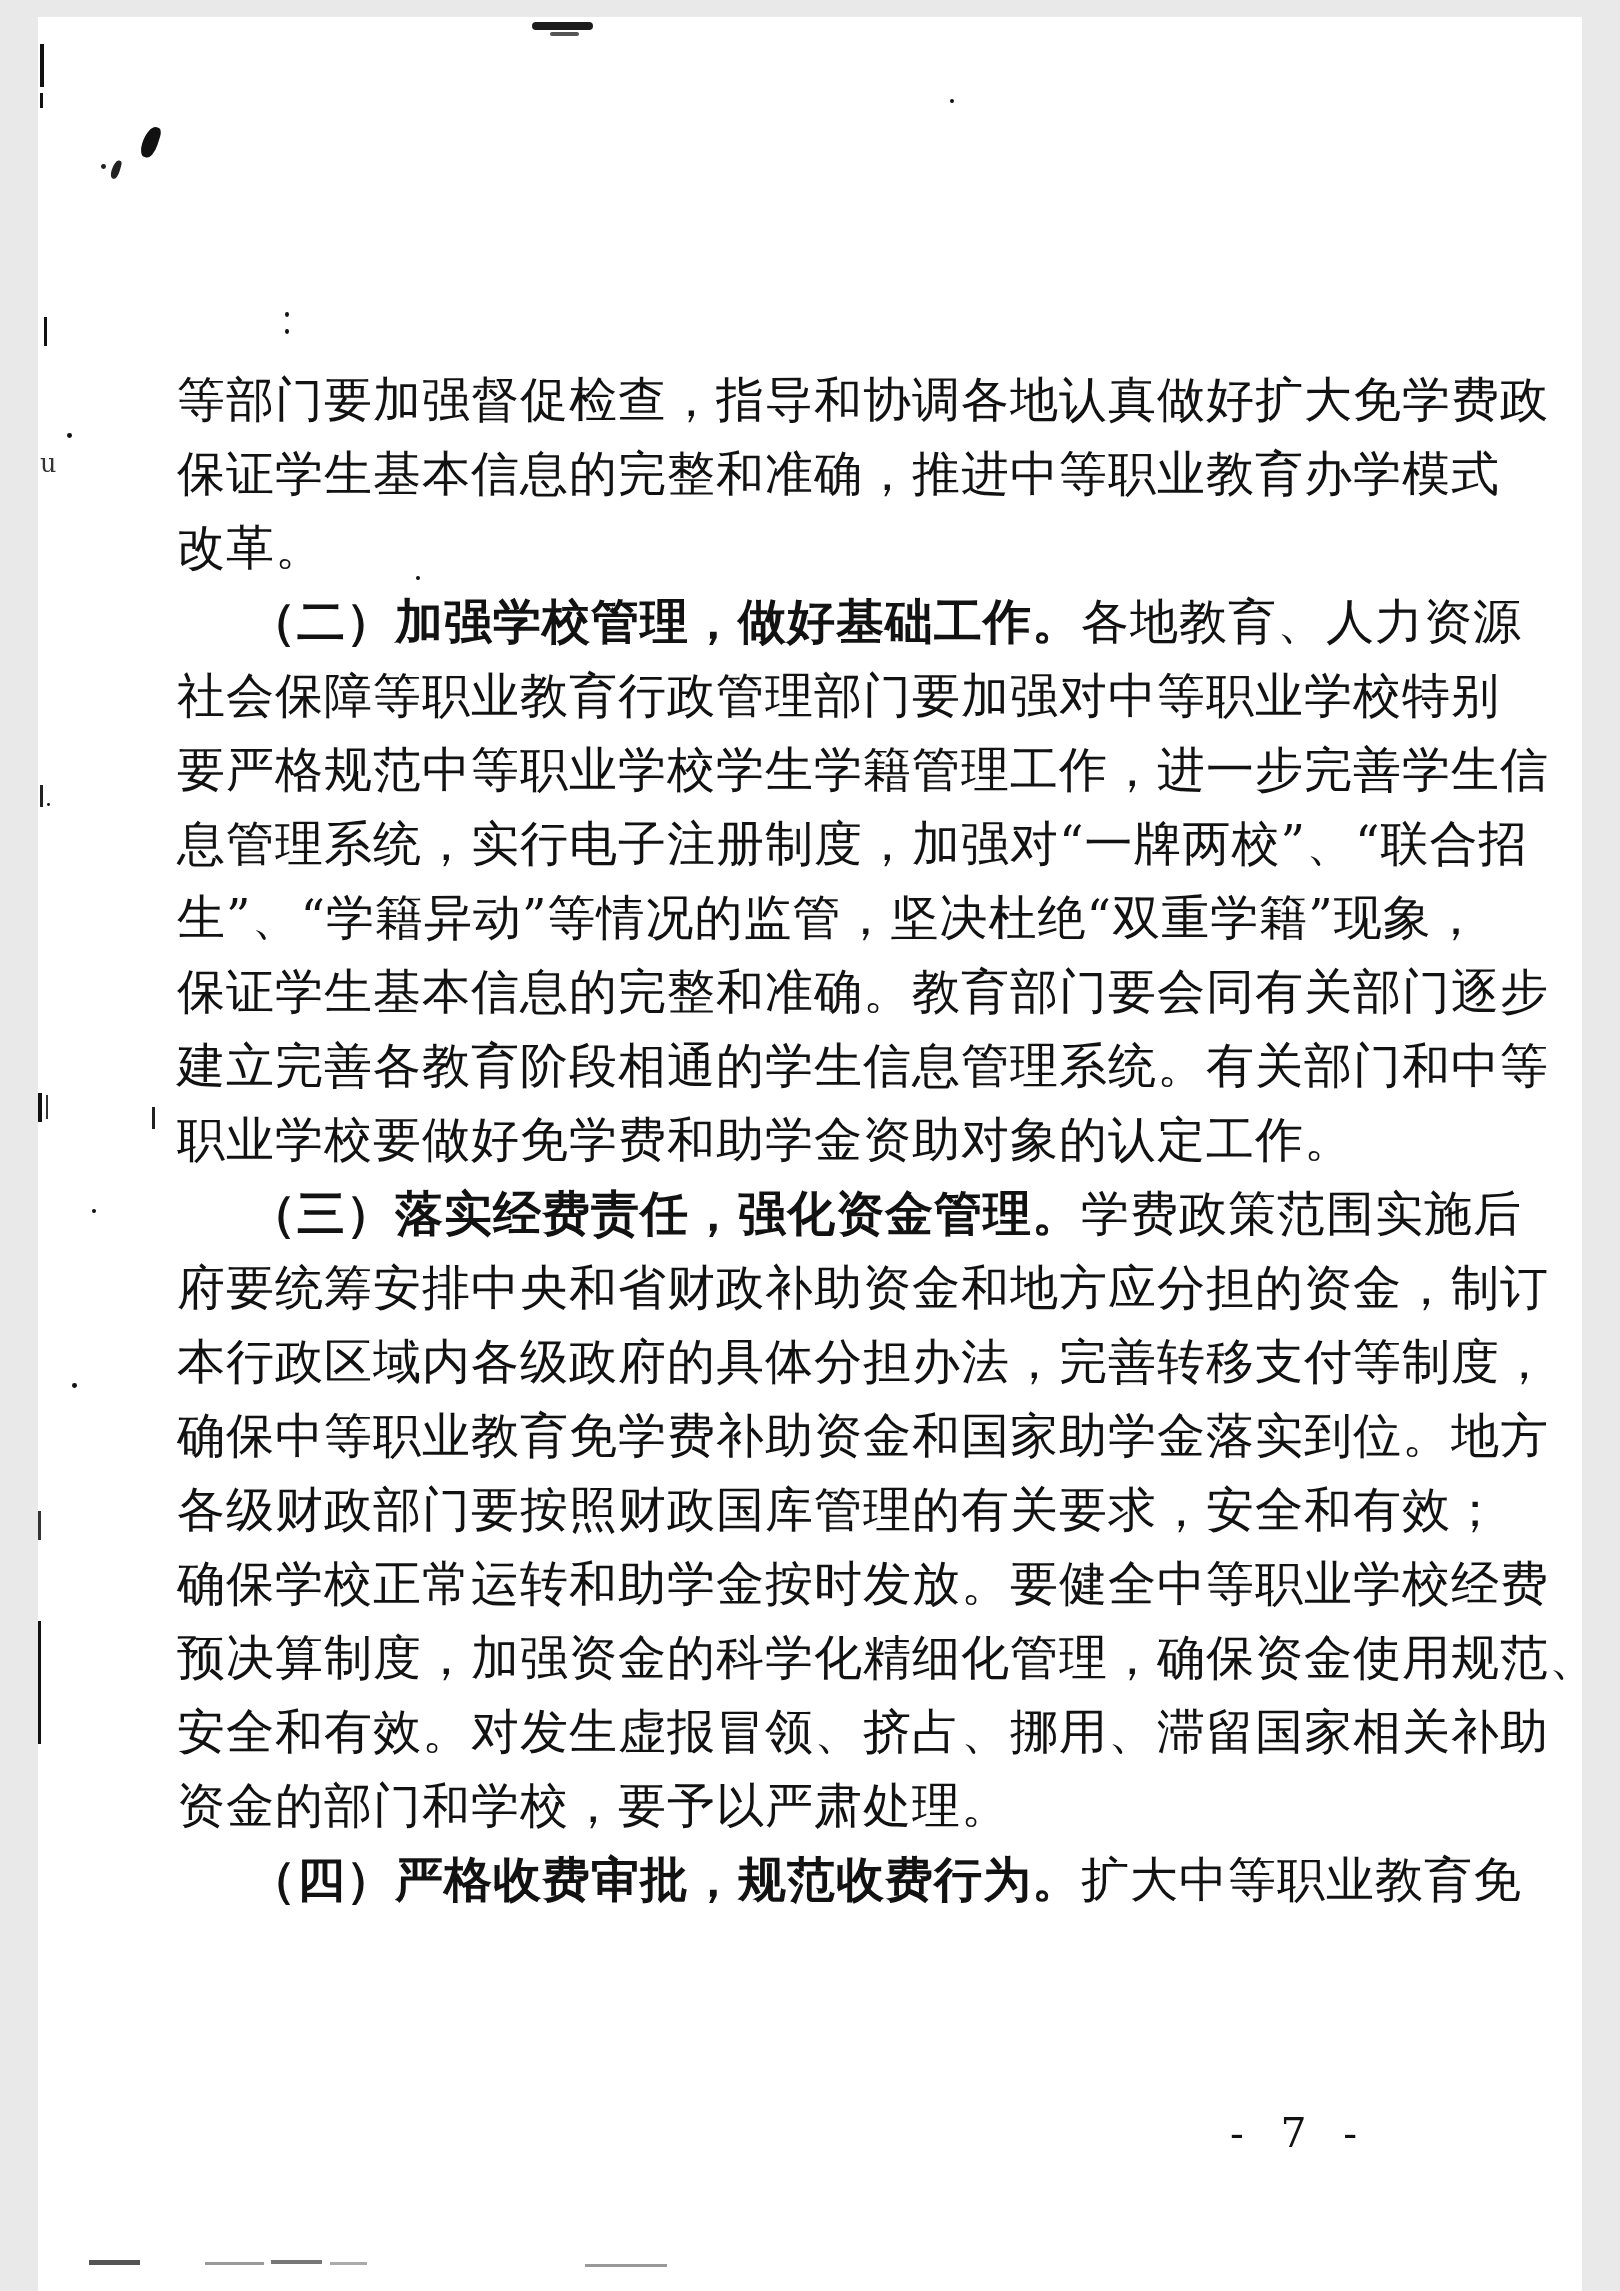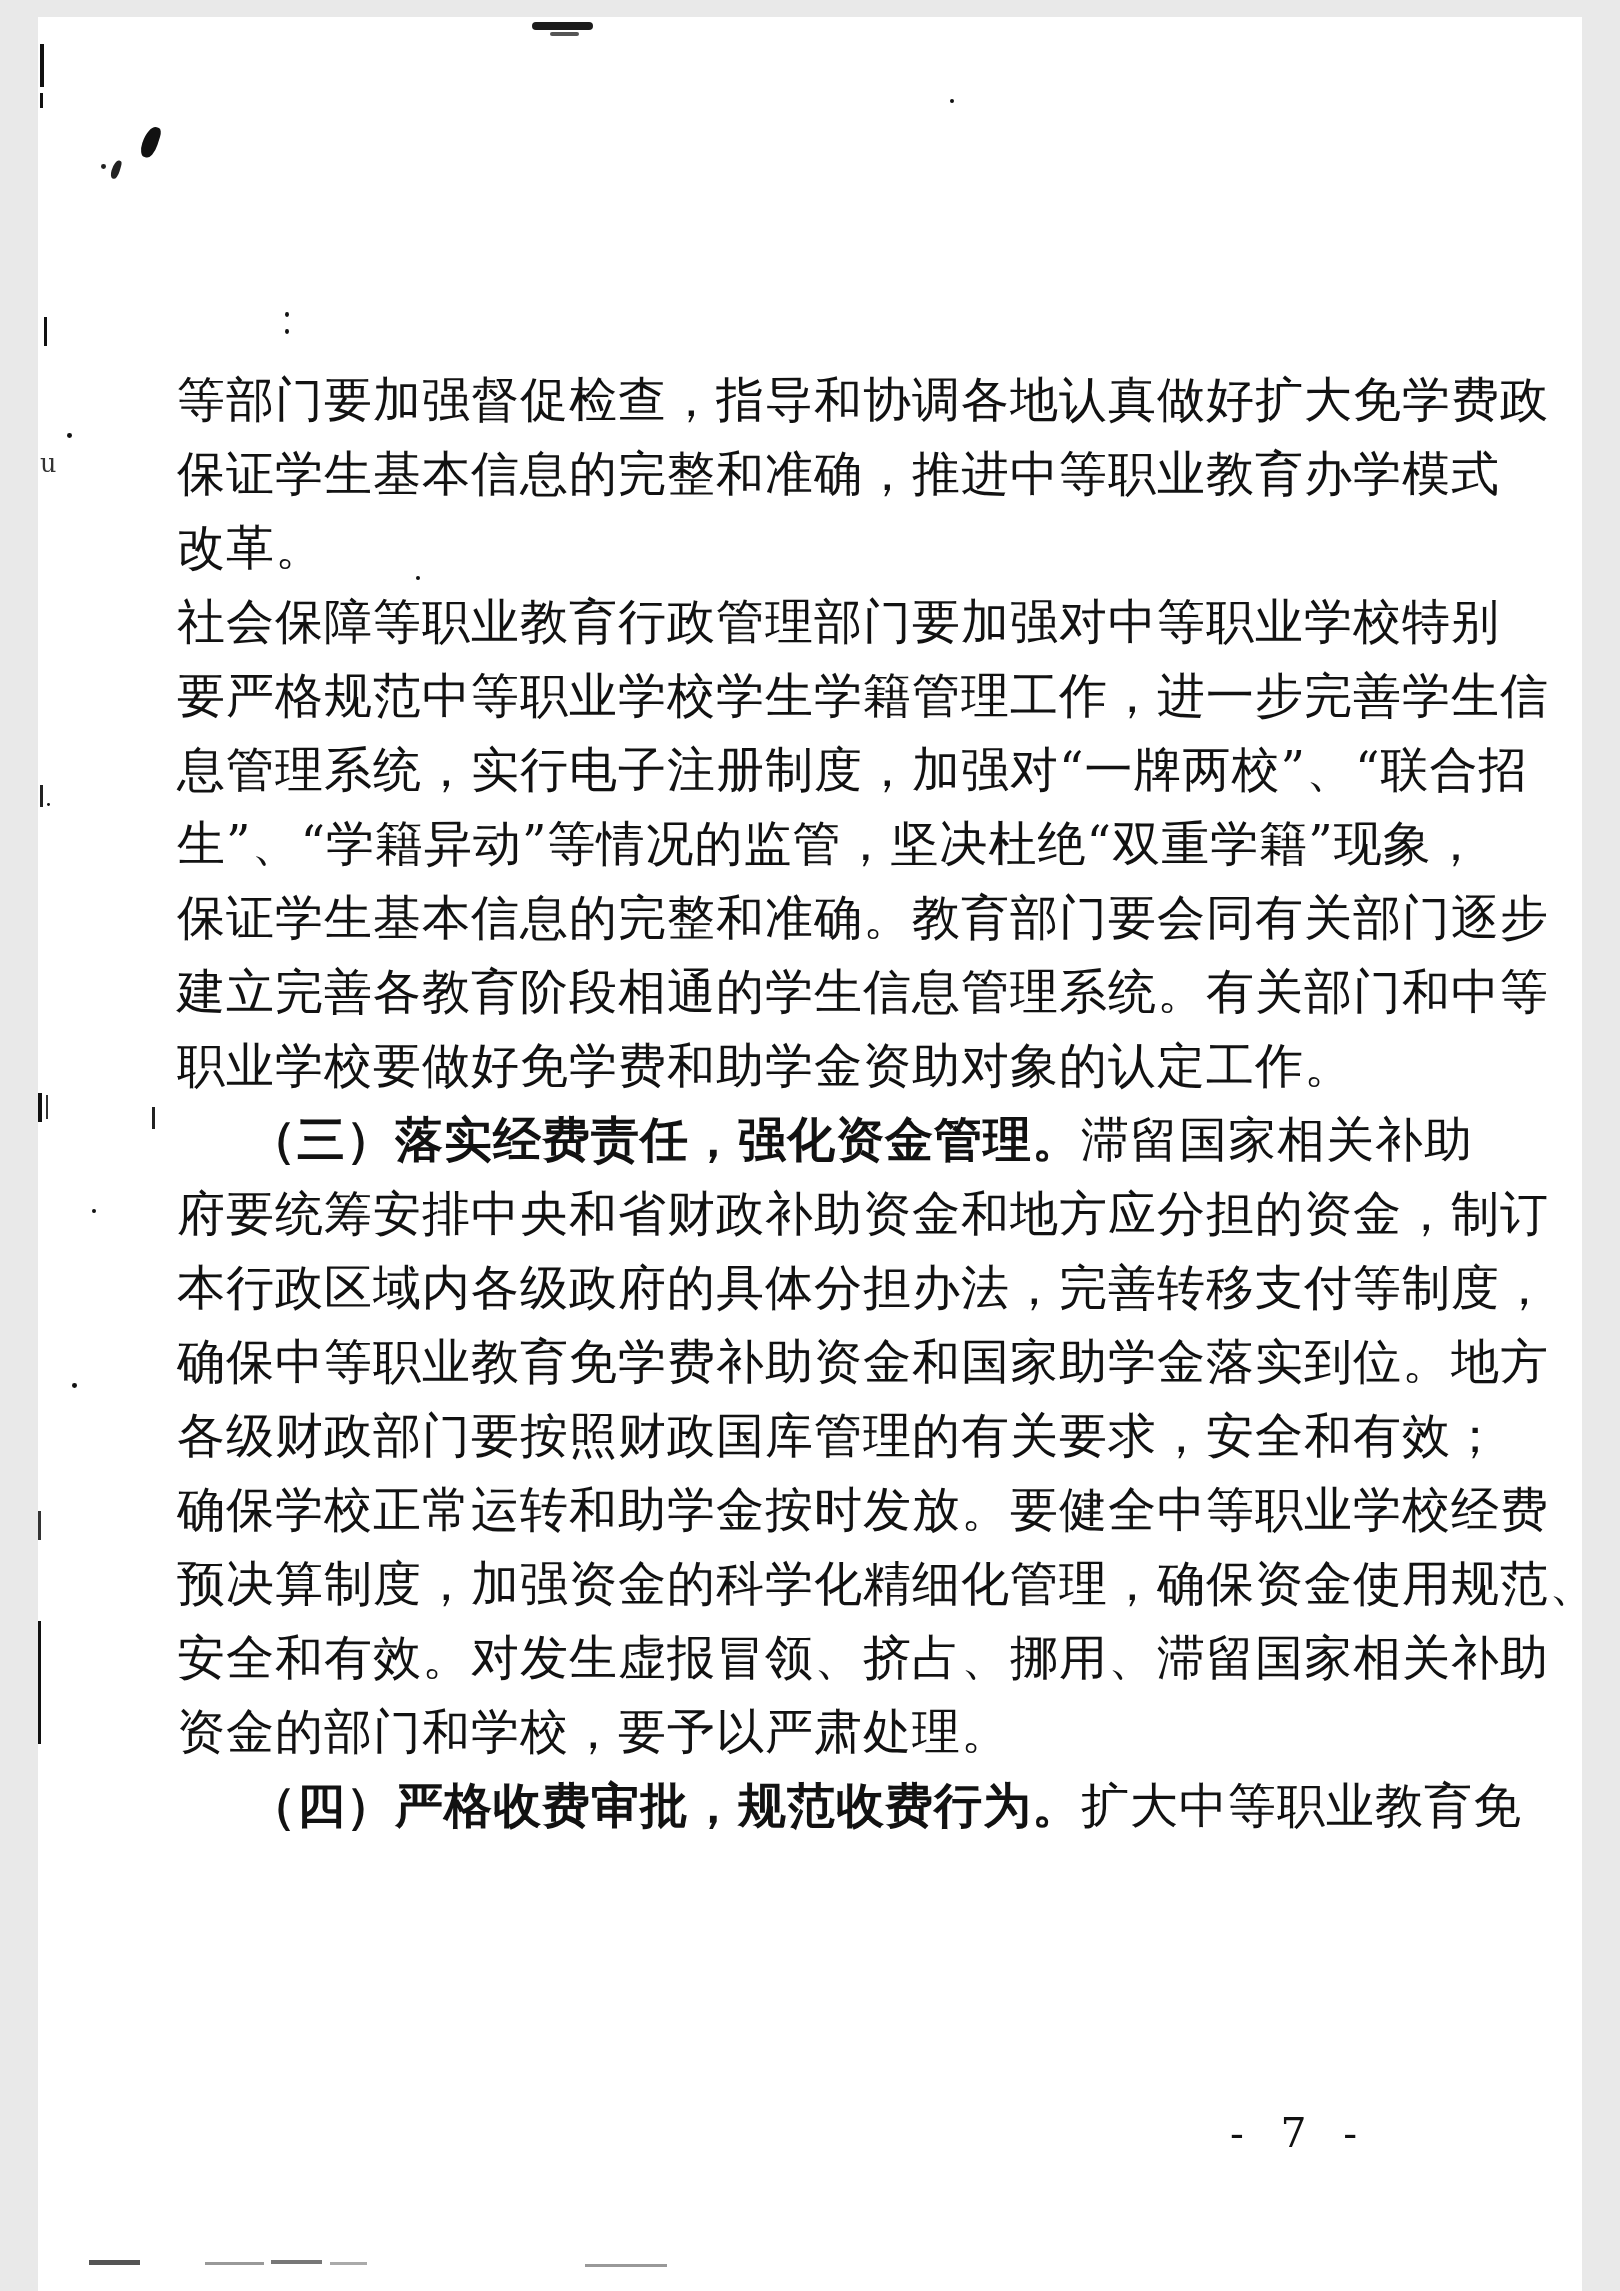--- a/index.html
+++ b/index.html
@@ -37,28 +37,29 @@
 </style>
 </head>
 <body>
 
 <div class="page">
 
   <div class="text-block">
     <div class="line">等部门要加强督促检查，指导和协调各地认真做好扩大免学费政</div>
     <div class="line">保证学生基本信息的完整和准确，推进中等职业教育办学模式</div>
     <div class="line">改革。</div>
+    <div class="line indent"><span class="lead">（二）加强学校管理，做好基础工作。</span><span>各地教育、人力资源</span></div>
     <div class="line">社会保障等职业教育行政管理部门要加强对中等职业学校特别</div>
     <div class="line">要严格规范中等职业学校学生学籍管理工作，进一步完善学生信</div>
     <div class="line">息管理系统，实行电子注册制度，加强对“一牌两校”、“联合招</div>
     <div class="line">生”、“学籍异动”等情况的监管，坚决杜绝“双重学籍”现象，</div>
     <div class="line">保证学生基本信息的完整和准确。教育部门要会同有关部门逐步</div>
     <div class="line">建立完善各教育阶段相通的学生信息管理系统。有关部门和中等</div>
     <div class="line">职业学校要做好免学费和助学金资助对象的认定工作。</div>
-    <div class="line indent"><span class="lead">（三）落实经费责任，强化资金管理。</span><span>滞留国家相关补助</span></div>
+    <div class="line indent"><span class="lead">（三）落实经费责任，强化资金管理。</span><span>学费政策范围实施后</span></div>
     <div class="line">府要统筹安排中央和省财政补助资金和地方应分担的资金，制订</div>
     <div class="line">本行政区域内各级政府的具体分担办法，完善转移支付等制度，</div>
     <div class="line">确保中等职业教育免学费补助资金和国家助学金落实到位。地方</div>
     <div class="line">各级财政部门要按照财政国库管理的有关要求，安全和有效；</div>
     <div class="line">确保学校正常运转和助学金按时发放。要健全中等职业学校经费</div>
     <div class="line">预决算制度，加强资金的科学化精细化管理，确保资金使用规范、</div>
     <div class="line">安全和有效。对发生虚报冒领、挤占、挪用、滞留国家相关补助</div>
     <div class="line">资金的部门和学校，要予以严肃处理。</div>
     <div class="line indent"><span class="lead">（四）严格收费审批，规范收费行为。</span><span>扩大中等职业教育免</span></div>
   </div>

